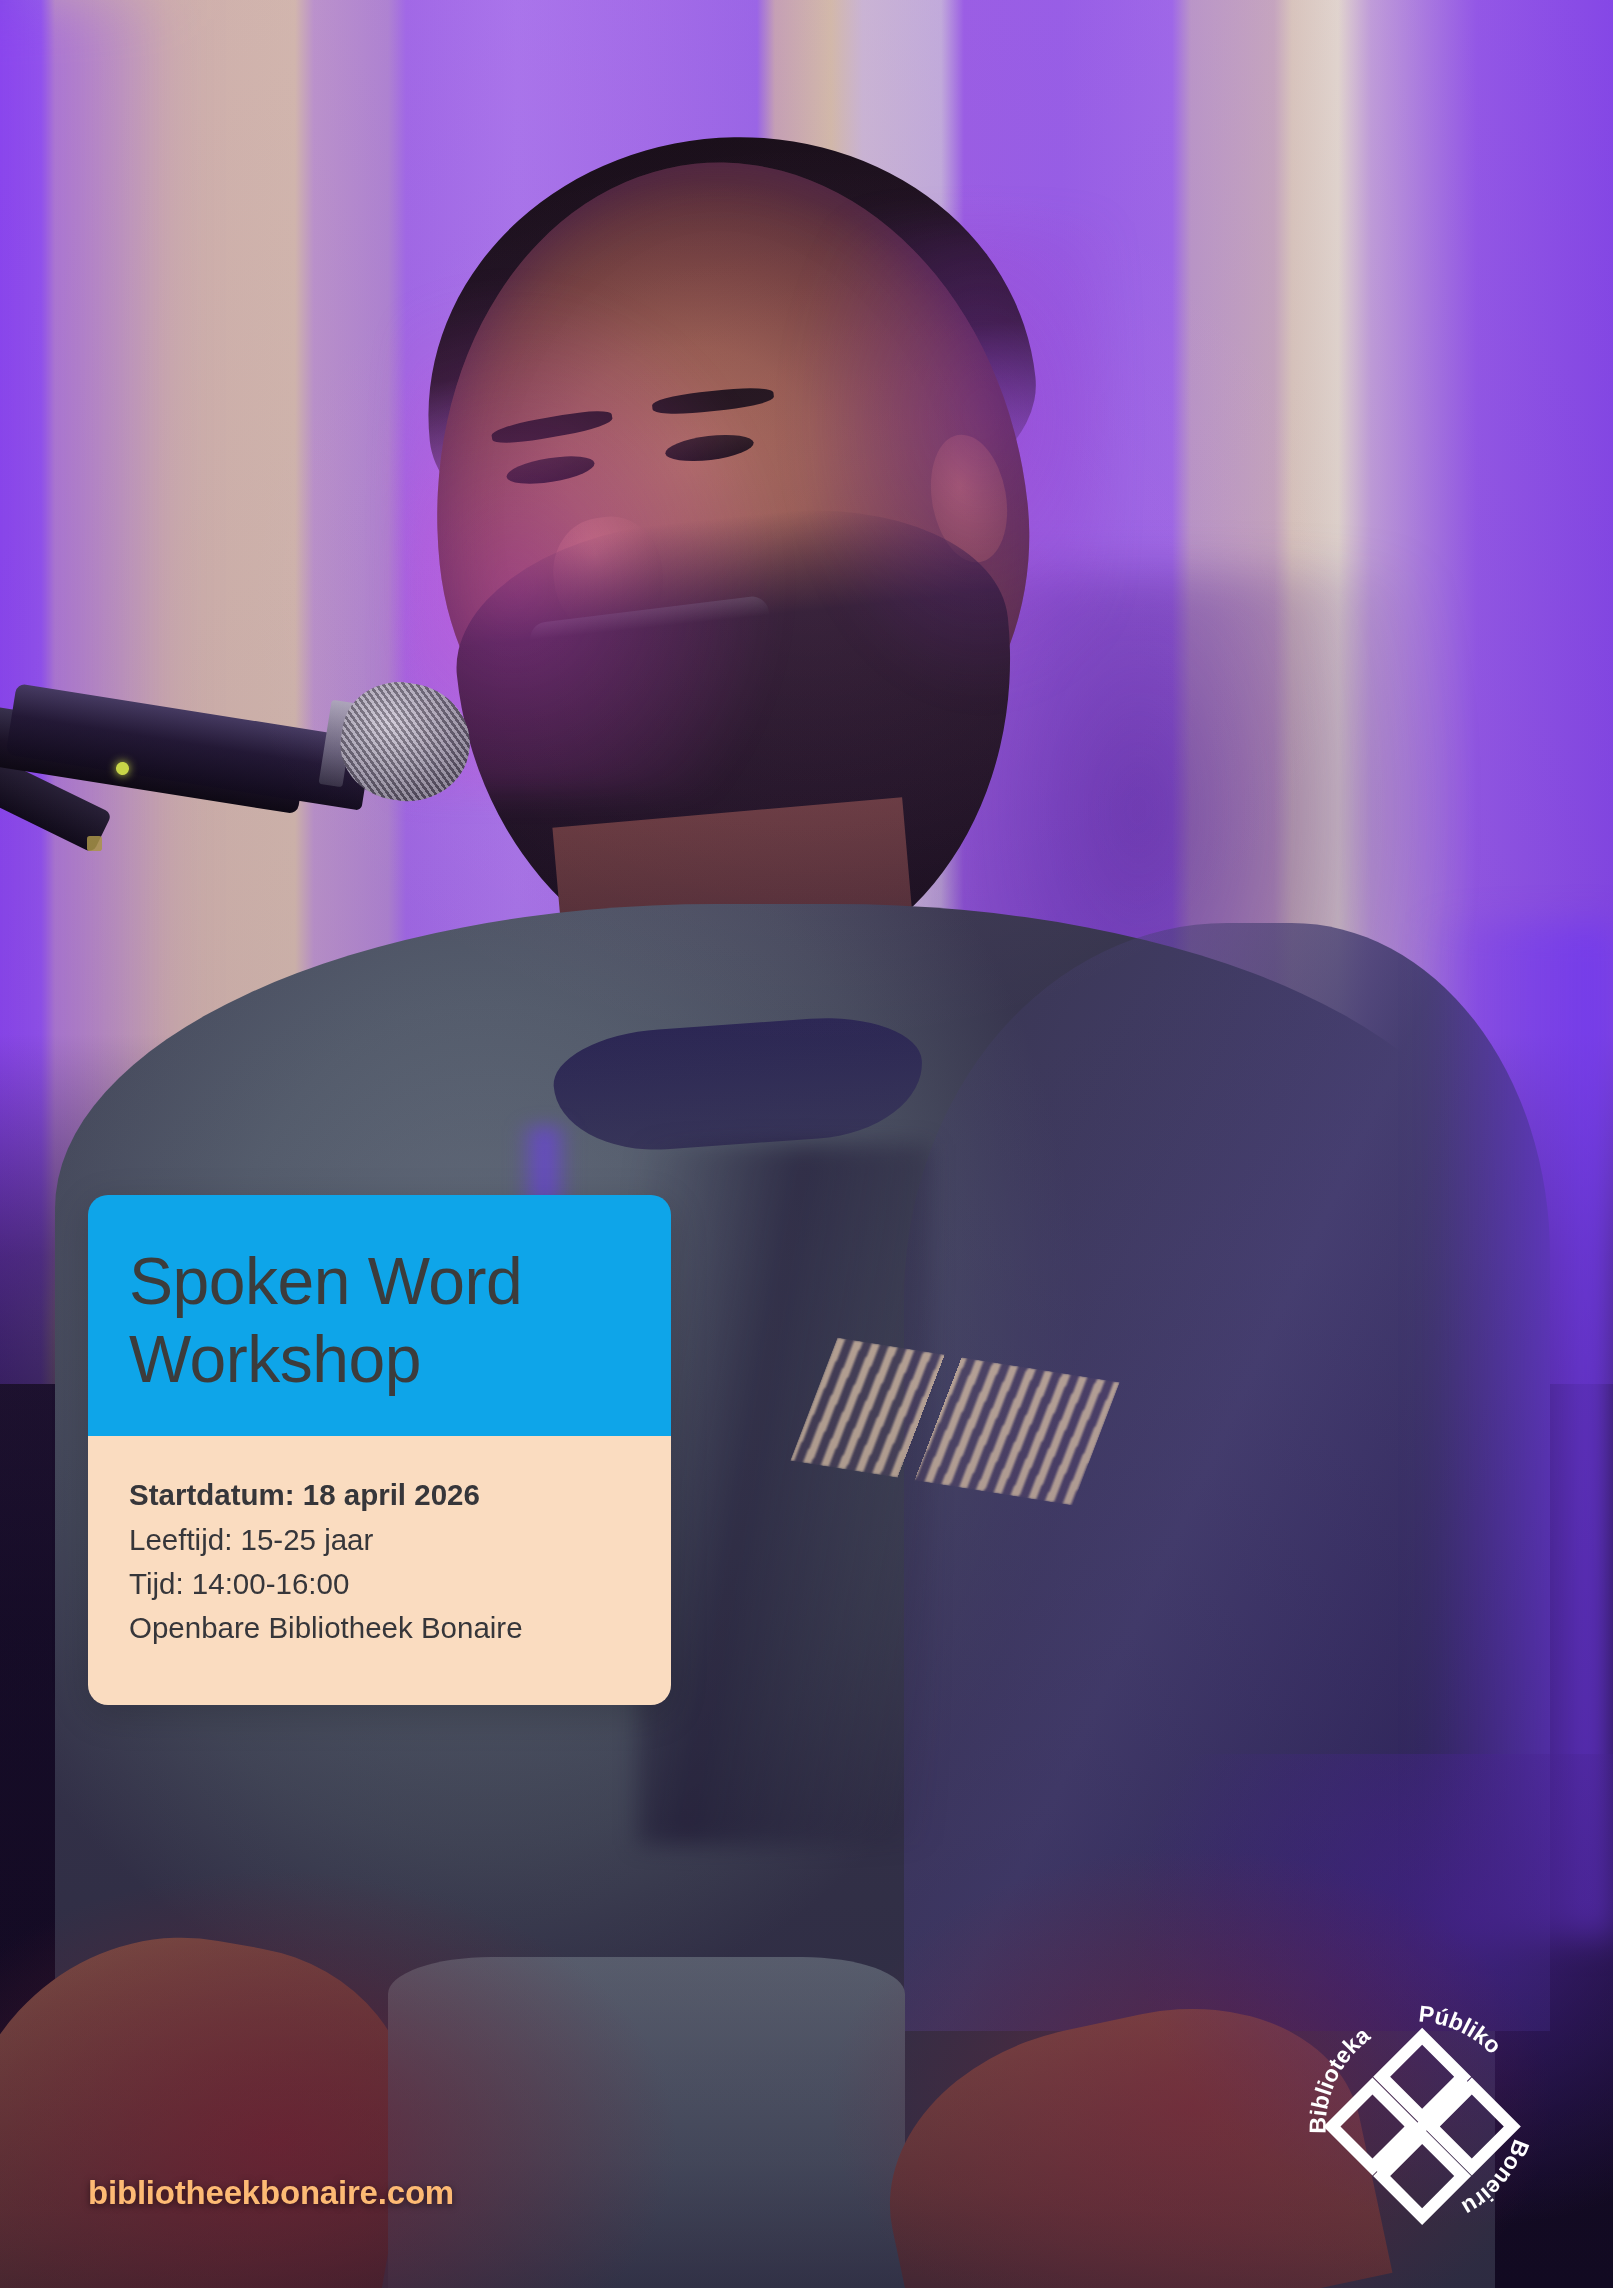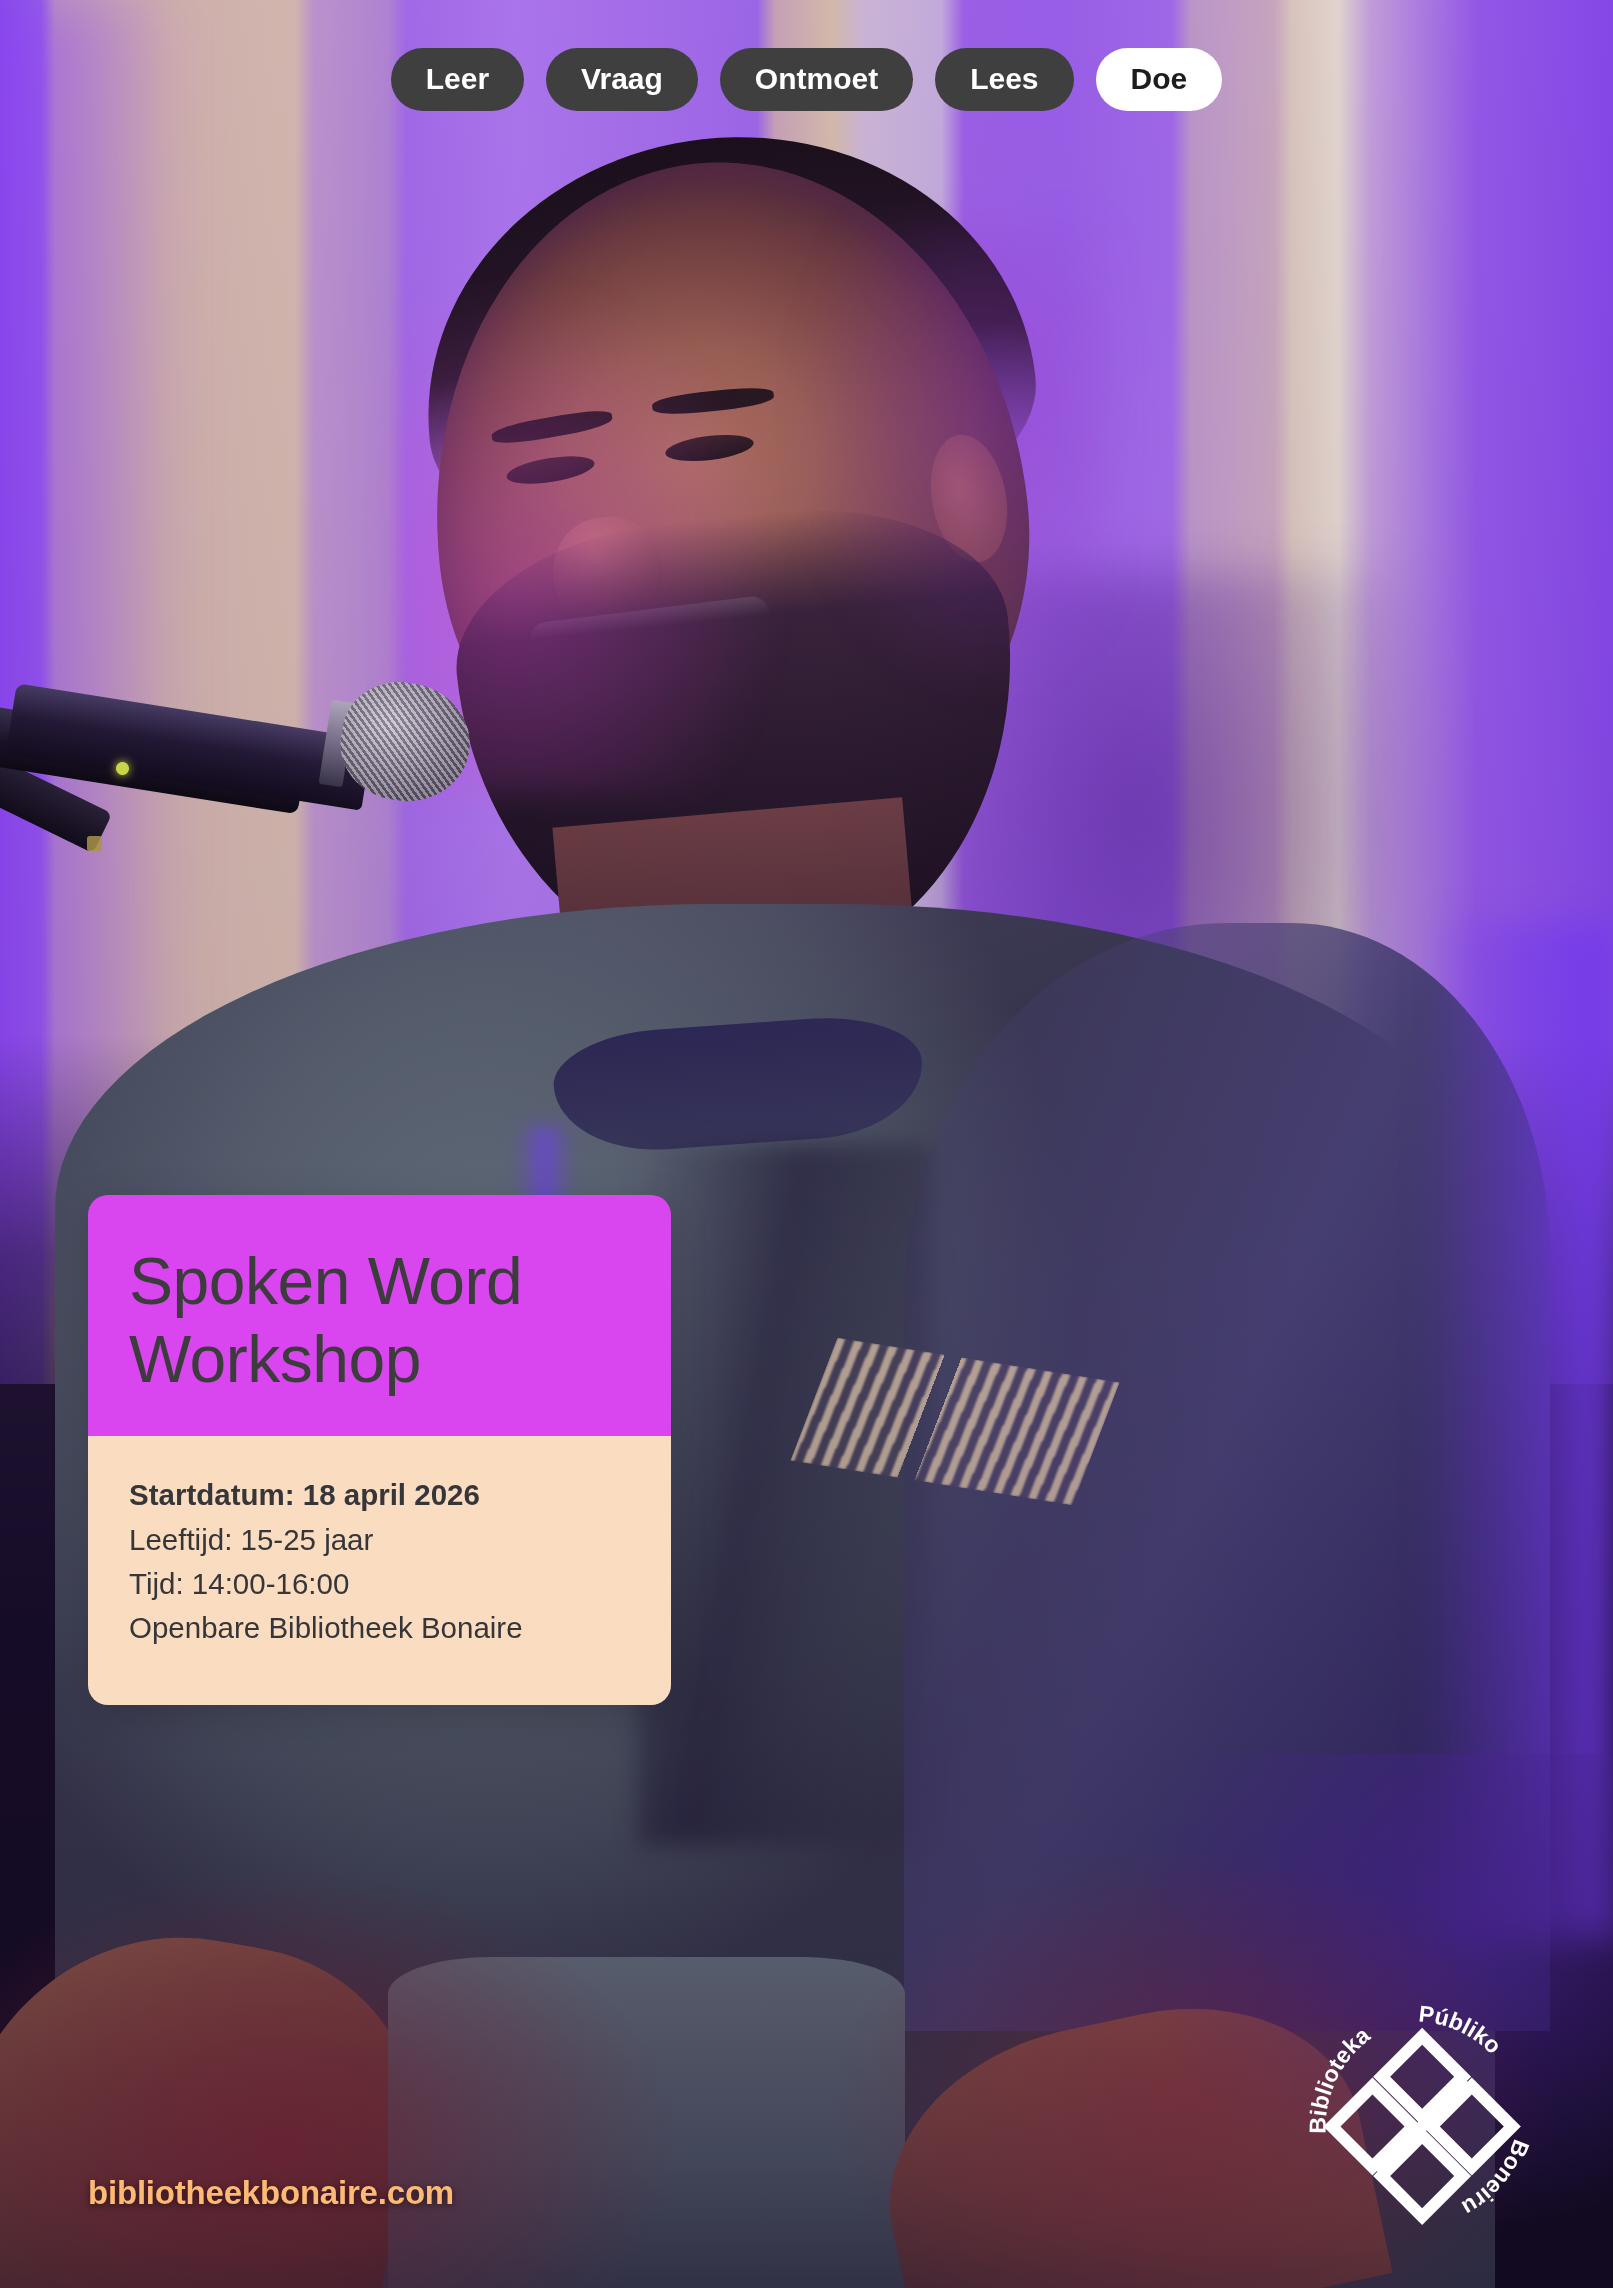--- a/index.html
+++ b/index.html
@@ -258,21 +258,21 @@
     user-select:none;
   }
   .pill.active{ background:#ffffff; color:#1d1d1d; }
 
   
   .card{
     position:absolute; left:88px; top:1195px; width:583px;
     border-radius:20px; overflow:hidden; z-index:30;
     box-shadow:0 9.2px 37px rgba(0,0,0,.18);
   }
-  .card-head{ background:#d946ef; padding:48px 41px 37px; }
+  .card-head{ background:#0ea5e9; padding:48px 41px 37px; }
   .card-title{
     font-size:66px; font-weight:300; color:#3c3c3c;
     line-height:1.18; letter-spacing:-0.5px;
   }
   .card-body{ background:#fadcc0; padding:37px 41px 56px; }
   .card-line{ font-size:29.5px; color:#36363a; line-height:1.52; }
   .card-line.bold{ font-weight:700; }
   .card-venue{ font-size:29.5px; color:#36363a; line-height:1.4; }
 
   
@@ -333,27 +333,20 @@
     <div class="mic-boom"></div>
     <div class="mic-body"></div>
     <div class="mic-ring"></div>
     <div class="mic-head"></div>
     <div class="mic-led"></div>
     <div class="mic-led2"></div>
 
     <div class="grade"></div>
   </div>
 
-  <nav class="nav">
-    <div class="pill">Leer</div>
-    <div class="pill">Vraag</div>
-    <div class="pill">Ontmoet</div>
-    <div class="pill">Lees</div>
-    <div class="pill active">Doe</div>
-  </nav>
 
   <div class="card">
     <div class="card-head">
       <div class="card-title">
         <div>Spoken Word</div>
         <div>Workshop</div>
       </div>
     </div>
     <div class="card-body">
       <div class="card-line bold">Startdatum: 18 april 2026</div>

